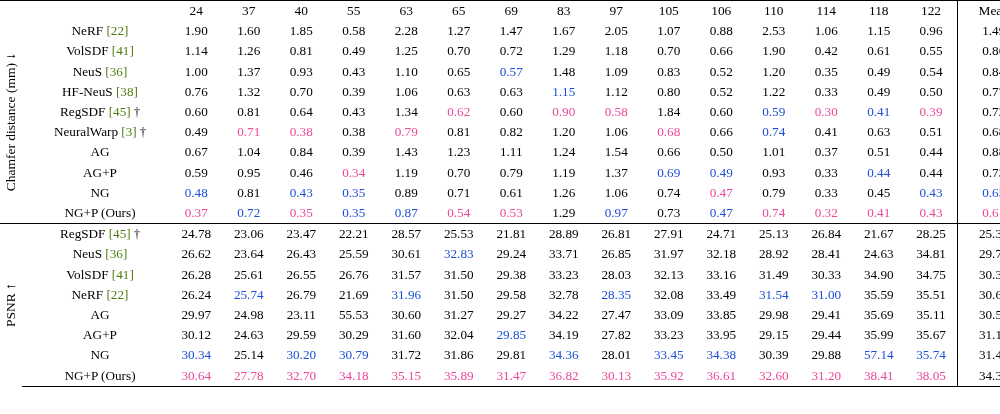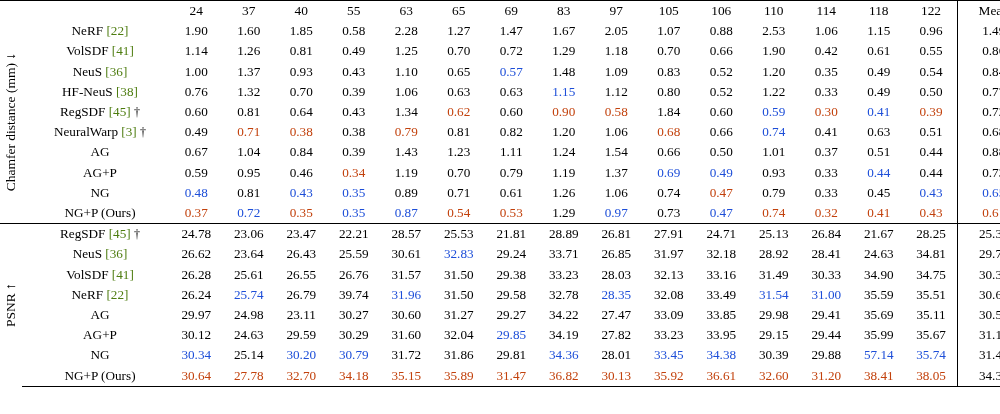--- a/index.html
+++ b/index.html
@@ -62,21 +62,21 @@
   }
   .rowlabel {
     text-align: left;
     padding-left: 8px !important;
     font-size: 13.2px;
   }
   .cite {
     color: #4d7c0f;
   }
   .hl-blue { color: #1d4ed8; }
-  .hl-green { color: #c2410c; font-weight: bold; }
+  .hl-green { color: #ec4899; font-weight: bold; }
 
   
   tr.rule-top td, tr.rule-top th { border-top: 1.6px solid #000; }
   tr.rule-bottom td { border-bottom: 1.6px solid #000; }
   .mean-col { border-left: 1px solid #000; }
 
   .hdr-num { font-size: 13.4px; }
   .dagger { font-size: 12px; }
 </style>
 </head>
@@ -380,40 +380,40 @@
           <td class="">30.33</td>
           <td class="">34.90</td>
           <td class="">34.75</td>
           <td class="mean-col ">30.38</td>
         </tr>
         <tr>
           <td class="rowlabel"><span>NeRF</span> <span class="cite">[22]</span></td>
           <td class="">26.24</td>
           <td class="hl-blue">25.74</td>
           <td class="">26.79</td>
-          <td class="">39.74</td>
+          <td class="">21.69</td>
           <td class="hl-blue">31.96</td>
           <td class="">31.50</td>
           <td class="">29.58</td>
           <td class="">32.78</td>
           <td class="hl-blue">28.35</td>
           <td class="">32.08</td>
           <td class="">33.49</td>
           <td class="hl-blue">31.54</td>
           <td class="hl-blue">31.00</td>
           <td class="">35.59</td>
           <td class="">35.51</td>
           <td class="mean-col ">30.65</td>
         </tr>
         <tr>
           <td class="rowlabel"><span>AG</span></td>
           <td class="">29.97</td>
           <td class="">24.98</td>
           <td class="">23.11</td>
-          <td class="">30.27</td>
+          <td class="">55.53</td>
           <td class="">30.60</td>
           <td class="">31.27</td>
           <td class="">29.27</td>
           <td class="">34.22</td>
           <td class="">27.47</td>
           <td class="">33.09</td>
           <td class="">33.85</td>
           <td class="">29.98</td>
           <td class="">29.41</td>
           <td class="">35.69</td>

